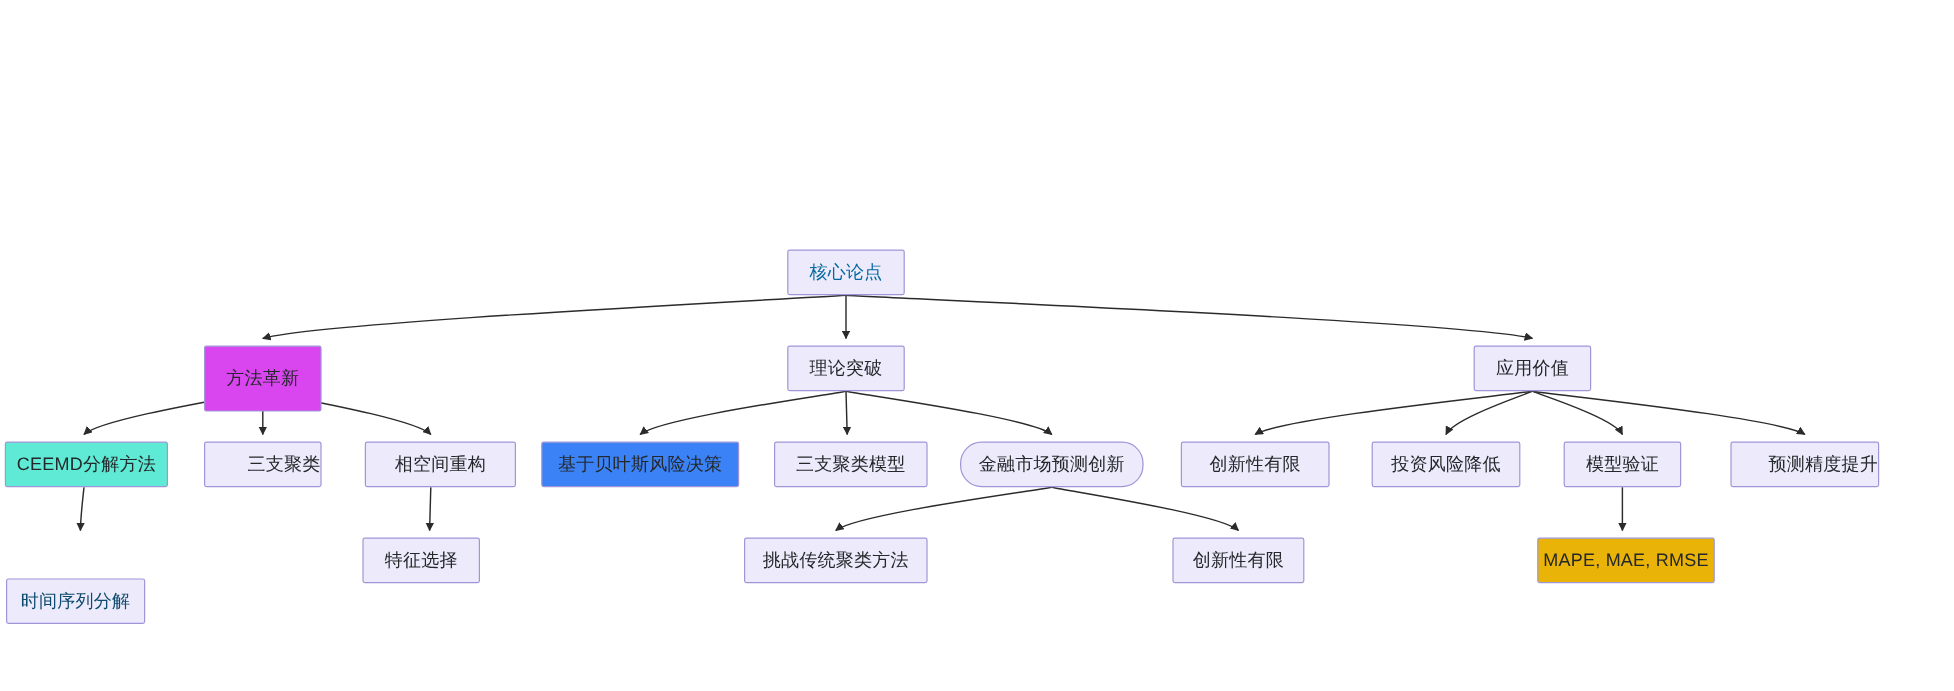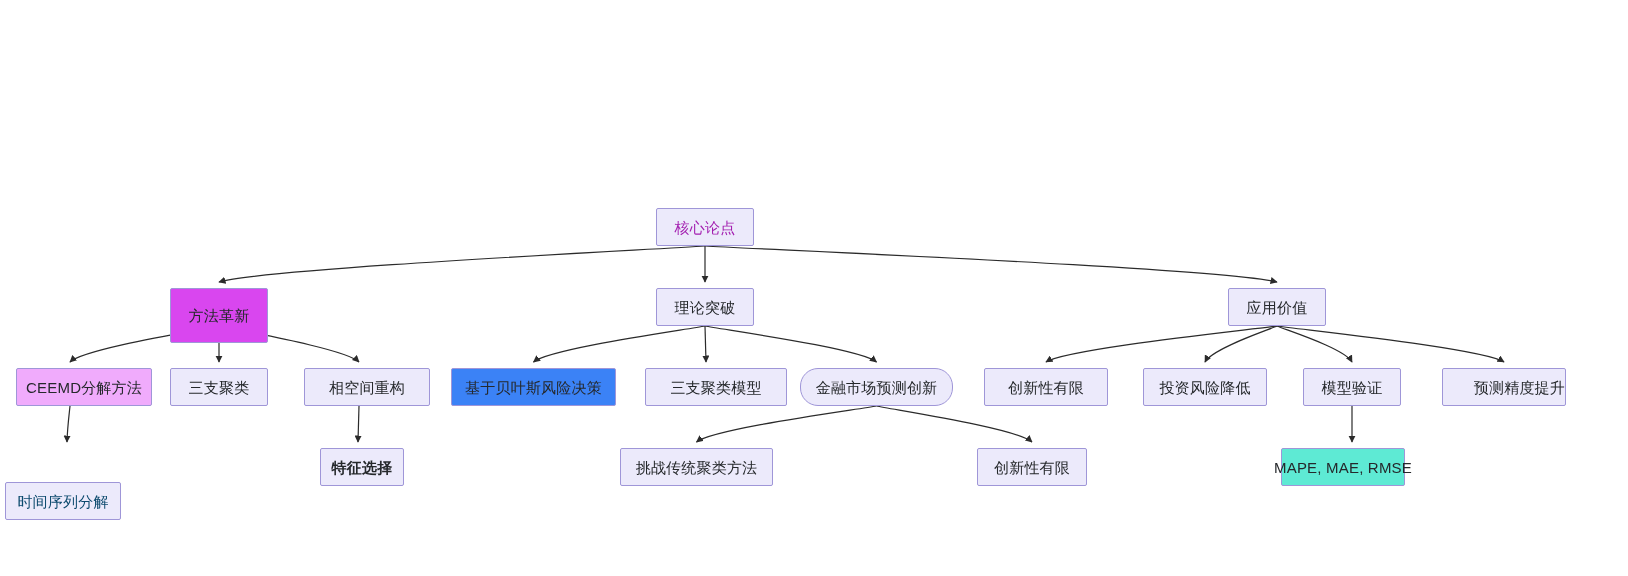--- a/index.html
+++ b/index.html
@@ -68,71 +68,71 @@
         <path d="M 1277 326 C 1286 330, 1344.5 348.32, 1352 362" fill="none" stroke="#2b2b2b" stroke-width="1.2" marker-end="url(#arrow)"></path>
         <path d="M 1277 326 C 1304.24 330, 1481.3 348.32, 1504 362" fill="none" stroke="#2b2b2b" stroke-width="1.2" marker-end="url(#arrow)"></path>
         <path d="M 70 406 C 69.64 410, 67.3 428.32, 67 442" fill="none" stroke="#2b2b2b" stroke-width="1.2" marker-end="url(#arrow)"></path>
         <path d="M 359 406 L 358 442" fill="none" stroke="#2b2b2b" stroke-width="1.2" marker-end="url(#arrow)"></path>
         <path d="M 876.5 406 C 854.9 410, 714.5 428.32, 696.5 442" fill="none" stroke="#2b2b2b" stroke-width="1.2" marker-end="url(#arrow)"></path>
         <path d="M 876.5 406 C 895.16 410, 1016.45 428.32, 1032 442" fill="none" stroke="#2b2b2b" stroke-width="1.2" marker-end="url(#arrow)"></path>
         <path d="M 1352 406 L 1352 442" fill="none" stroke="#2b2b2b" stroke-width="1.2" marker-end="url(#arrow)"></path>
       </g>
   </svg>
   <div id="node-layer">
-      <div class="node" style="left: 656px; top: 208px; width: 98px; height: 38px; background: rgb(236, 234, 251); border-color: rgb(159, 150, 216); color: #a21caf;">
+      <div class="node" style="left: 656px; top: 208px; width: 98px; height: 38px; background: rgb(236, 234, 251); border-color: rgb(159, 150, 216); color: #0369a1;">
         <span class="node-label">核心论点</span>
       </div>
       <div class="node" style="left: 170px; top: 288px; width: 98px; height: 55px; background: #d946ef; border-color: rgb(159, 150, 216); color: rgb(37, 40, 43);">
         <span class="node-label">方法革新</span>
       </div>
       <div class="node" style="left: 656px; top: 288px; width: 98px; height: 38px; background: rgb(236, 234, 251); border-color: rgb(159, 150, 216); color: rgb(37, 40, 43);">
         <span class="node-label">理论突破</span>
       </div>
       <div class="node" style="left: 1228px; top: 288px; width: 98px; height: 38px; background: rgb(236, 234, 251); border-color: rgb(159, 150, 216); color: rgb(37, 40, 43);">
         <span class="node-label">应用价值</span>
       </div>
-      <div class="node" style="left: 16px; top: 368px; width: 136px; height: 38px; background: #f0abfc; border-color: rgb(159, 150, 216); color: rgb(37, 40, 43);">
+      <div class="node" style="left: 4px; top: 368px; width: 136px; height: 38px; background: #5eead4; border-color: rgb(159, 150, 216); color: rgb(37, 40, 43);">
         <span class="node-label">CEEMD分解方法</span>
       </div>
-      <div class="node" style="left: 170px; top: 368px; width: 98px; height: 38px; background: rgb(236, 234, 251); border-color: rgb(159, 150, 216); color: rgb(37, 40, 43);">
+      <div class="node" style="left: 170px; top: 368px; width: 98px; height: 38px; background: rgb(236, 234, 251); border-color: rgb(159, 150, 216); color: rgb(37, 40, 43); justify-content: flex-end;">
         <span class="node-label">三支聚类</span>
       </div>
       <div class="node" style="left: 304px; top: 368px; width: 126px; height: 38px; background: rgb(236, 234, 251); border-color: rgb(159, 150, 216); color: rgb(37, 40, 43);">
         <span class="node-label">相空间重构</span>
       </div>
       <div class="node" style="left: 451px; top: 368px; width: 165px; height: 38px; background: #3b82f6; border-color: rgb(159, 150, 216); color: rgb(37, 40, 43);">
         <span class="node-label">基于贝叶斯风险决策</span>
       </div>
-      <div class="node" style="left: 645px; top: 368px; width: 142px; height: 38px; background: rgb(236, 234, 251); border-color: rgb(159, 150, 216); color: rgb(37, 40, 43);">
+      <div class="node" style="left: 645px; top: 368px; width: 128px; height: 38px; background: rgb(236, 234, 251); border-color: rgb(159, 150, 216); color: rgb(37, 40, 43);">
         <span class="node-label">三支聚类模型</span>
       </div>
       <div class="node" style="left: 800px; top: 368px; width: 153px; height: 38px; background: rgb(236, 234, 251); border-color: rgb(159, 150, 216); color: rgb(37, 40, 43); border-radius: 18px;">
         <span class="node-label">金融市场预测创新</span>
       </div>
       <div class="node" style="left: 984px; top: 368px; width: 124px; height: 38px; background: rgb(236, 234, 251); border-color: rgb(159, 150, 216); color: rgb(37, 40, 43);">
         <span class="node-label">创新性有限</span>
       </div>
       <div class="node" style="left: 1143px; top: 368px; width: 124px; height: 38px; background: rgb(236, 234, 251); border-color: rgb(159, 150, 216); color: rgb(37, 40, 43);">
         <span class="node-label">投资风险降低</span>
       </div>
       <div class="node" style="left: 1303px; top: 368px; width: 98px; height: 38px; background: rgb(236, 234, 251); border-color: rgb(159, 150, 216); color: rgb(37, 40, 43);">
         <span class="node-label">模型验证</span>
       </div>
       <div class="node" style="left: 1442px; top: 368px; width: 124px; height: 38px; background: rgb(236, 234, 251); border-color: rgb(159, 150, 216); color: rgb(37, 40, 43); justify-content: flex-end;">
         <span class="node-label">预测精度提升</span>
       </div>
       <div class="node" style="left: 5px; top: 448px; width: 116px; height: 38px; background: rgb(236, 234, 251); border-color: rgb(159, 150, 216); color: #0c4a6e; margin-top: 34px;">
         <span class="node-label">时间序列分解</span>
       </div>
-      <div class="node" style="left: 320px; top: 448px; width: 84px; height: 38px; background: rgb(236, 234, 251); border-color: rgb(159, 150, 216); color: rgb(37, 40, 43); font-weight: bold;">
+      <div class="node" style="left: 302px; top: 448px; width: 98px; height: 38px; background: rgb(236, 234, 251); border-color: rgb(159, 150, 216); color: rgb(37, 40, 43);">
         <span class="node-label">特征选择</span>
       </div>
       <div class="node" style="left: 620px; top: 448px; width: 153px; height: 38px; background: rgb(236, 234, 251); border-color: rgb(159, 150, 216); color: rgb(37, 40, 43);">
         <span class="node-label">挑战传统聚类方法</span>
       </div>
       <div class="node" style="left: 977px; top: 448px; width: 110px; height: 38px; background: rgb(236, 234, 251); border-color: rgb(159, 150, 216); color: rgb(37, 40, 43);">
         <span class="node-label">创新性有限</span>
       </div>
-      <div class="node" style="left: 1281px; top: 448px; width: 124px; height: 38px; background: #5eead4; border-color: rgb(159, 150, 216); color: rgb(37, 40, 43);">
+      <div class="node" style="left: 1281px; top: 448px; width: 148px; height: 38px; background: #eab308; border-color: rgb(159, 150, 216); color: rgb(37, 40, 43);">
         <span class="node-label">MAPE, MAE, RMSE</span>
       </div>
     </div>
 </div>
 
 </body></html>

